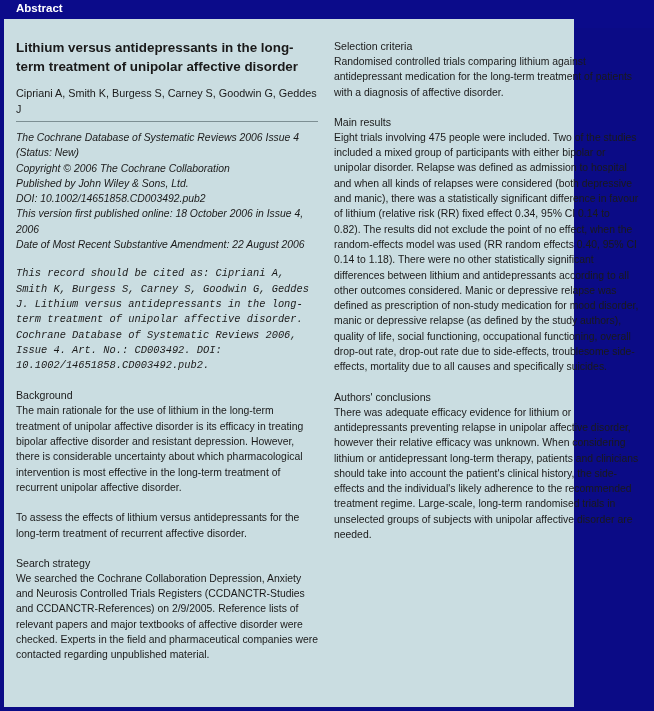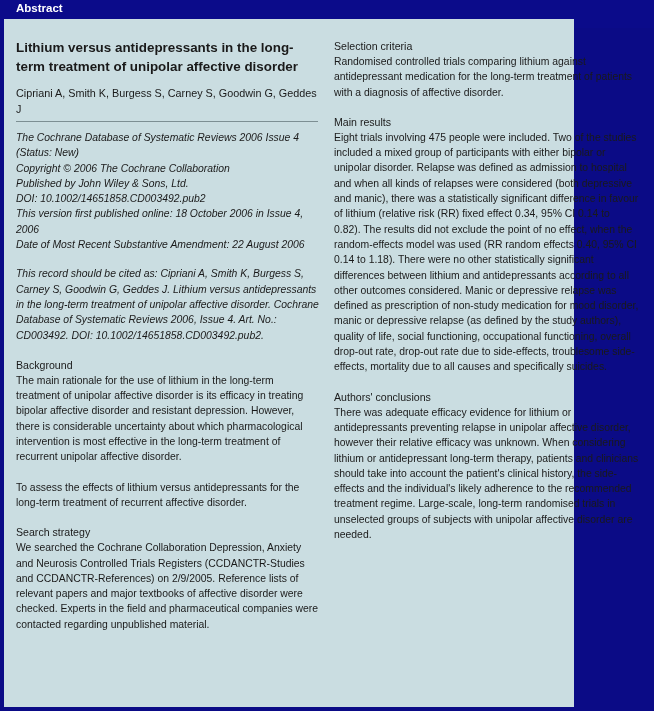--- a/index.html
+++ b/index.html
@@ -34,21 +34,21 @@
   .title {
     font-weight: bold; font-size: 13.4px; line-height: 19px;
     margin-top: 19px; color: #1a1a1a;
   }
   .authors { margin-top: 9px; font-size: 10.8px; line-height: 16px; }
   .divider {
     height: 0; border-top: 1.5px solid #7d8f93; margin-top: 4px; width: 302px;
   }
   .meta { font-style: italic; margin-top: 8px; }
   .meta div { margin: 0; }
-  .cite { font-style: italic; margin-top: 14px; }
+  .cite { font-style: italic; margin-top: 14px; font-family: Liberation Mono, monospace; }
   .section { margin-top: 15px; }
   .section h3 {
     margin: 0; font-size: 10.6px; line-height: 15px; font-weight: normal;
   }
   .section p { margin: 0; }
   .col-right .section:first-child { margin-top: 20px; }
 </style>
 </head>
 <body>
 

